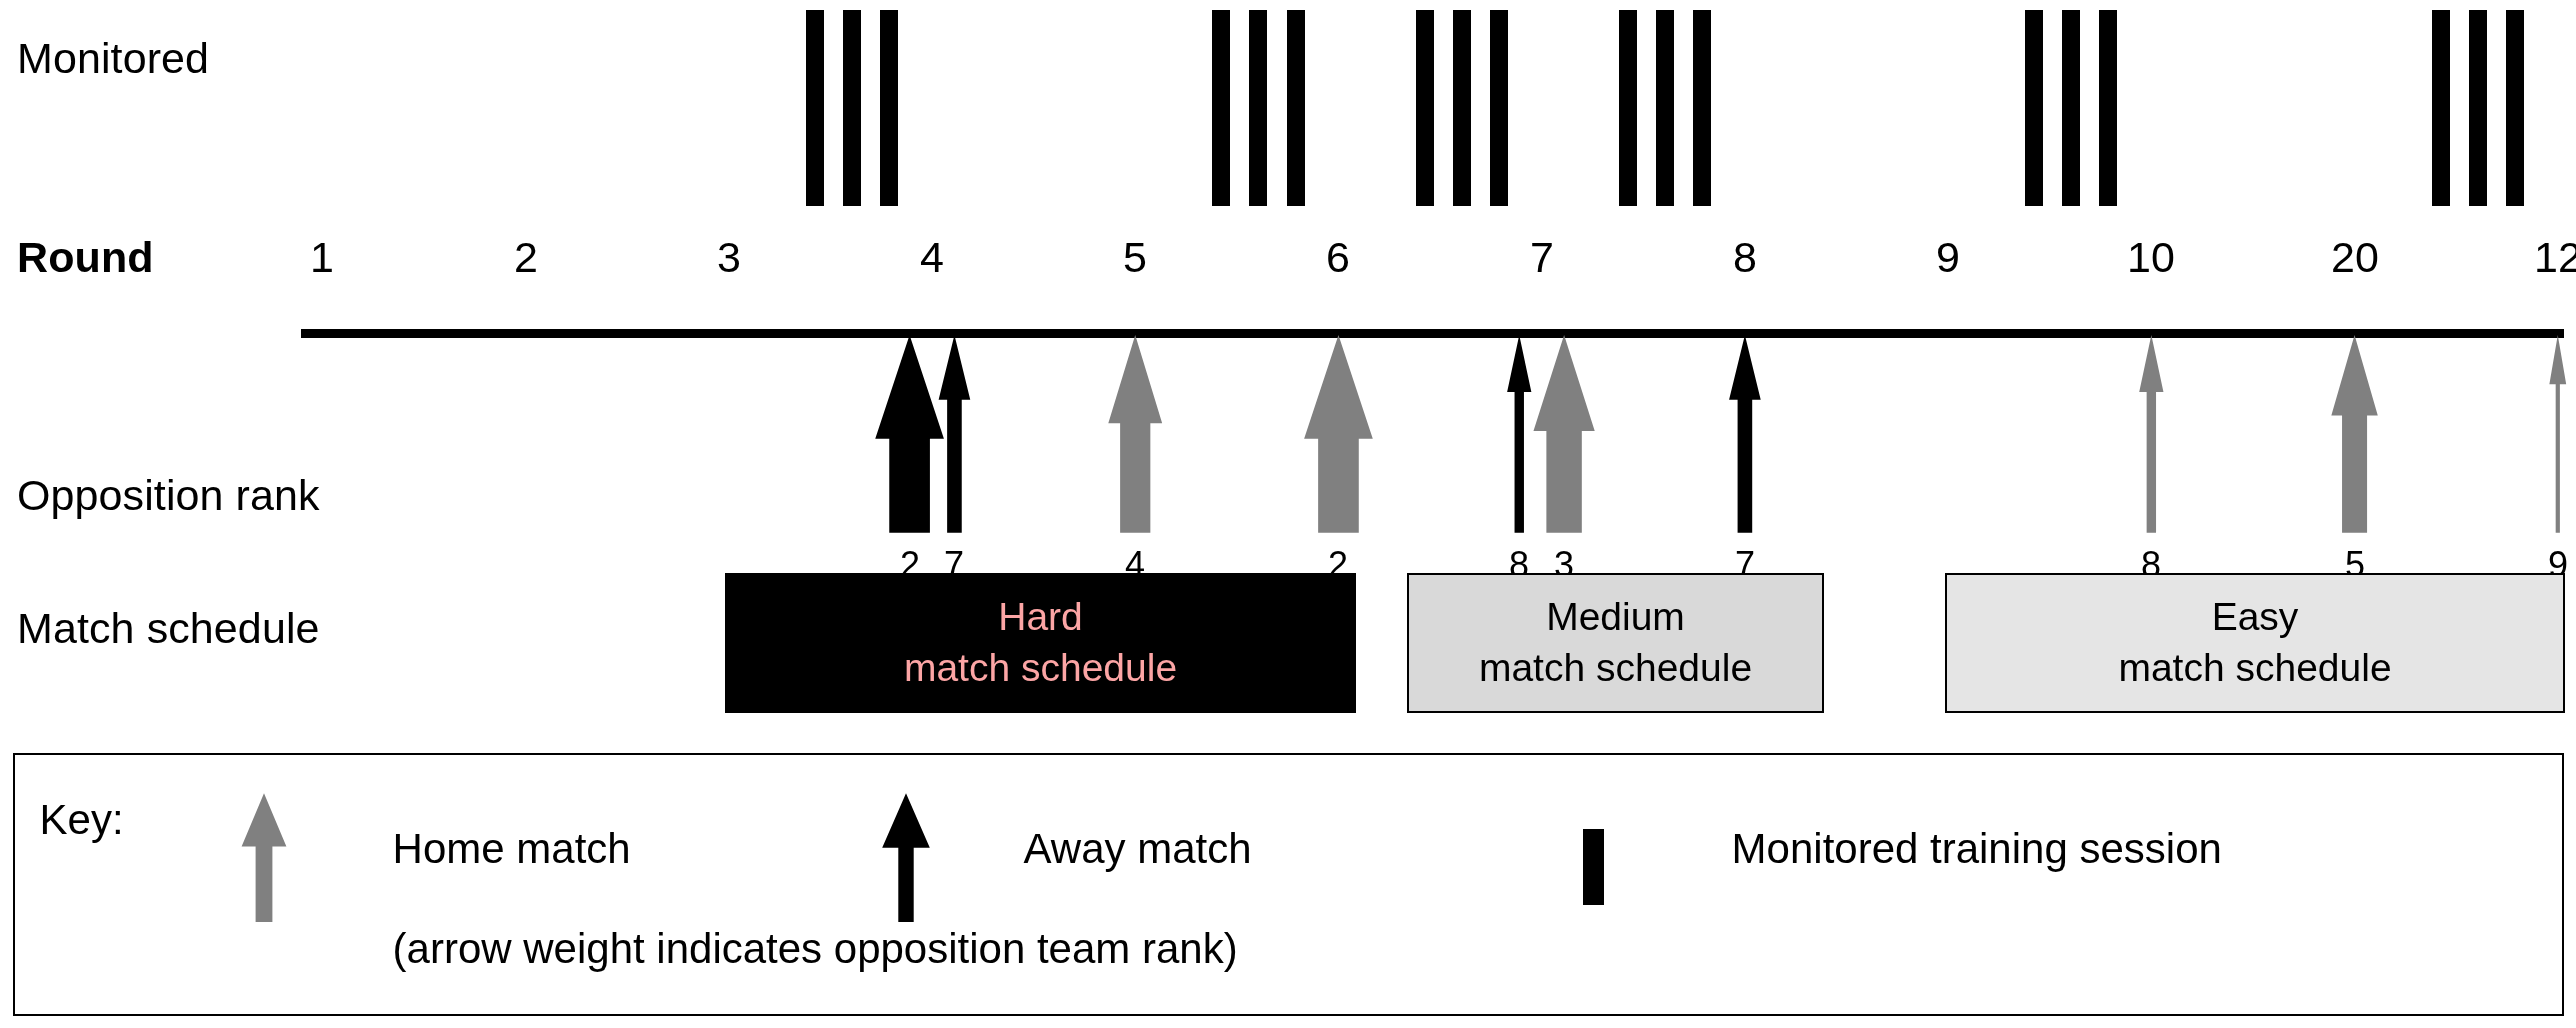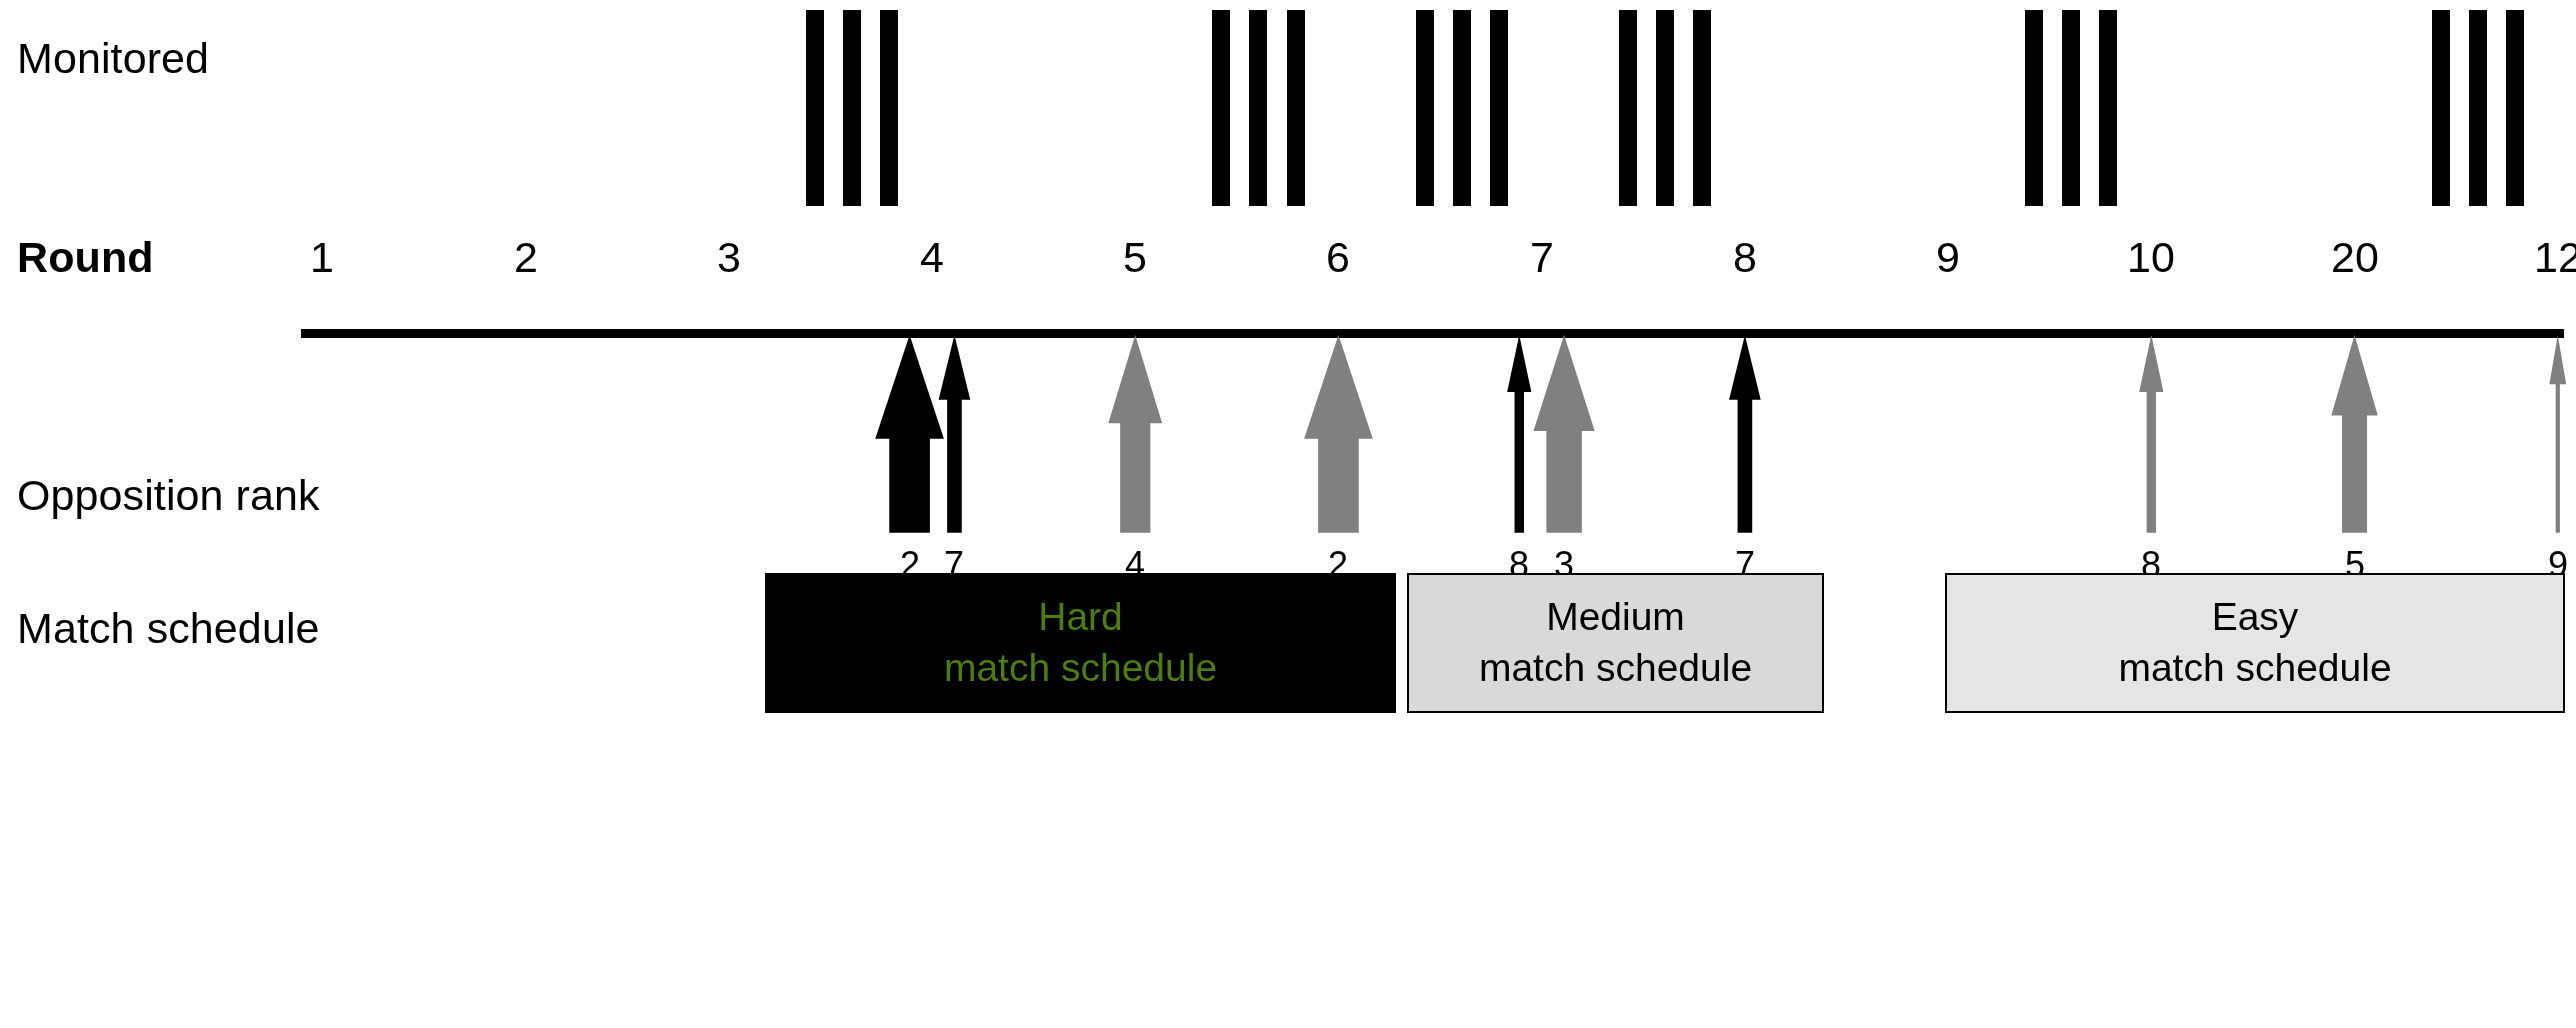--- a/index.html
+++ b/index.html
@@ -31,21 +31,21 @@
   
   #arrow-layer{position:absolute;left:0;top:0;width:2576px;height:1029px;pointer-events:none;}
 
   
   .sched-box{
     position:absolute;top:573px;height:140px;
     box-sizing:border-box;
     display:flex;flex-direction:column;align-items:center;justify-content:center;
     font-size:39px;line-height:1.30;text-align:center;
   }
-  .sched-hard{background:#000000;color:#4d7c0f;border:2.1px solid #000000;margin-left:40px;}
+  .sched-hard{background:#000000;color:#fca5a5;border:2.1px solid #000000;}
   .sched-medium{background:#D9D9D9;color:#000000;border:2.8px solid #000000;}
   .sched-easy{background:#e5e5e5;color:#000000;border:2.8px solid #000000;}
 
   
   #key-box{
     position:absolute;left:12.6px;top:753px;width:2551px;height:263px;
     box-sizing:border-box;border:2.8px solid #000000;background:#ffffff;
   }
   .key-text{position:absolute;font-size:42px;white-space:nowrap;}
 </style>
@@ -131,15 +131,33 @@
       <div class="sched-box sched-medium" style="left: 1366px; width: 417px; margin-left: 41px;">
         <div>Medium</div>
         <div>match schedule</div>
       </div>
       <div class="sched-box sched-easy" style="left: 1945px; width: 620px;">
         <div>Easy</div>
         <div>match schedule</div>
       </div>
     </div>
 
+  <div id="key-box">
+    <div class="key-text" style="left:25px;top:41px;">Key:</div>
+
+    <svg style="position:absolute;left:207px;top:34px;" width="84" height="140" viewBox="0 0 120 200">
+      <path d="M60 6 L92 82 L72 82 L72 190 L48 190 L48 82 L28 82 Z" fill="#808080"></path>
+    </svg>
+    <div class="key-text" style="left:378px;top:70px;">Home match</div>
+
+    <svg style="position:absolute;left:849px;top:34px;" width="84" height="140" viewBox="0 0 120 200">
+      <path d="M60 6 L94 84 L71 84 L71 190 L49 190 L49 84 L26 84 Z" fill="#000000"></path>
+    </svg>
+    <div class="key-text" style="left:1009px;top:70px;">Away match</div>
+
+    <div style="position:absolute;left:1568px;top:74px;width:21px;height:76px;background:#000000;"></div>
+    <div class="key-text" style="left:1717px;top:70px;">Monitored training session</div>
+
+    <div class="key-text" style="left:378px;top:170px;">(arrow weight indicates opposition team rank)</div>
+  </div>
 
 </div>
 
 
 </body></html>

